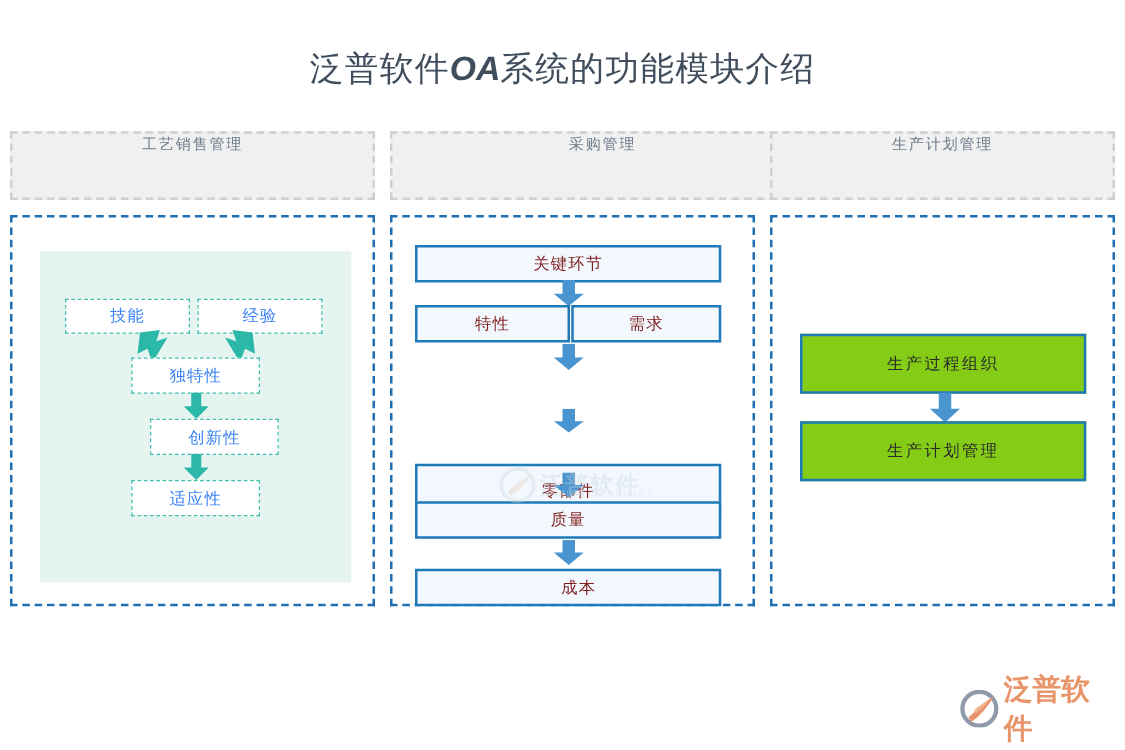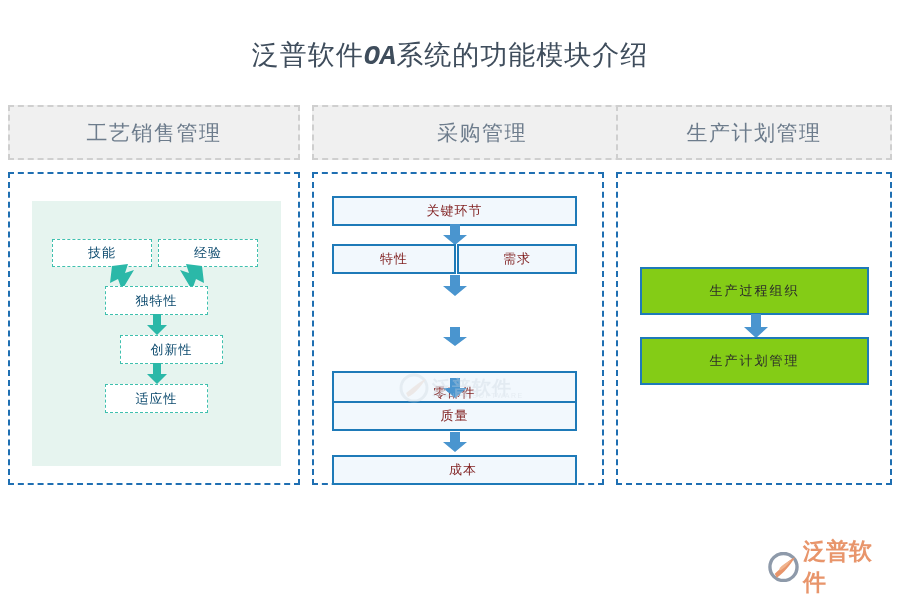--- a/index.html
+++ b/index.html
@@ -13,30 +13,30 @@
 
   
   .title {
     position: absolute; left: 0; top: 38px; width: 900px;
     text-align: center;
     font-family: "Liberation Serif", "DejaVu Serif", serif;
     font-size: 27px; line-height: 34px;
     color: #3f4d5c; letter-spacing: 1px;
     white-space: nowrap;
   }
-  .title .oa { font-style: italic; font-weight: bold; font-family:Liberation Mono, monospace; letter-spacing:0; }
+  .title .oa { font-style: italic; font-weight: bold; font-family:Liberation Sans, sans-serif; letter-spacing:0; }
 
   
   .hdr {
     position: absolute; top: 105px; height: 55px;
     background: #f0f0f0;
     border: 2px dashed #cfcfcf;
-    display: flex; align-items: center; justify-content: center;
+    display: flex; align-items: flex-start; justify-content: center;
     font-family: "Liberation Serif", "DejaVu Serif", serif;
-    font-size: 21px; color: #6d7c8c; letter-spacing: 1.5px;
+    font-size: 12px; color: #6d7c8c; letter-spacing: 1.5px;
   }
   .hdr.c1 { left: 8px;   width: 292px; }
   .hdr.c2 { left: 312px; width: 340px; }
   .hdr.c3 { left: 616px; width: 276px; }
 
   
   .col {
     position: absolute; top: 172px; height: 313px;
     border: 2px dashed #1f6fb2;
     background: #ffffff;
@@ -49,21 +49,21 @@
   .mintpanel {
     position: absolute; left: 22px; top: 27px;
     width: 249px; height: 265px;
     background: #e6f4ef;
   }
   .tbox {
     position: absolute;
     border: 1px dashed #3fc0ae;
     background: #ffffff;
     display: flex; align-items: center; justify-content: center;
-    font-size: 13px; color: #0c4a6e;
+    font-size: 13px; color: #3b82f6;
     letter-spacing: 1px;
   }
   .tarrow { position: absolute; }
 
   
   .bbox {
     position: absolute;
     border: 2px solid #1e7ab8;
     background: #f2f8fd;
     display: flex; align-items: center; justify-content: center;

